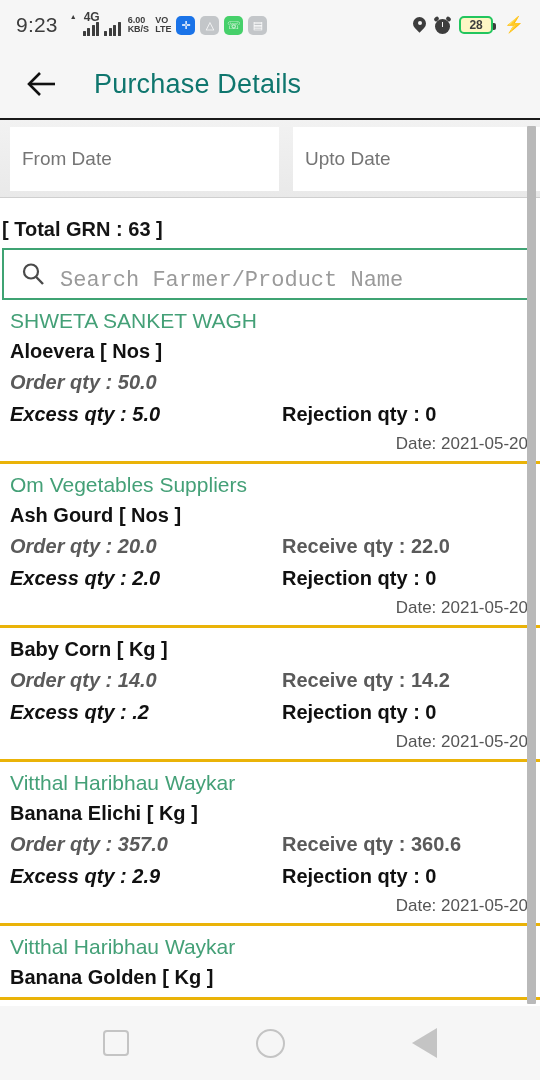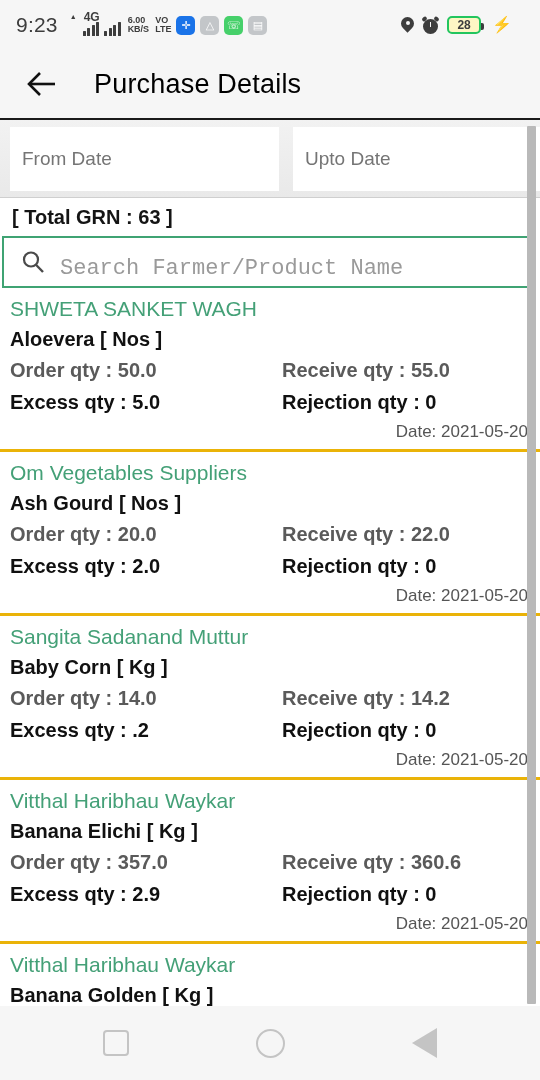--- a/index.html
+++ b/index.html
@@ -14,21 +14,21 @@
     width: 540px; height: 1080px;
     display: flex; flex-direction: column;
     background: #ffffff;
   }
 
   
   .statusbar {
     height: 50px; flex: 0 0 50px;
     background: #f6f6f6;
     display: flex; align-items: center;
-    padding: 0 28px 0 16px;
+    padding: 0 16px 0 16px;
     color: #3b3b3b;
   }
   .sb-clock {
     font-size: 21px; font-weight: 400; color: #3d3d3d;
     letter-spacing: .2px; margin-right: 7px;
   }
   .sb-left { display: flex; align-items: center; flex: 1 1 auto; gap: 5px; }
   .sb-right { display: flex; align-items: center; gap: 8px; }
 
   .net-block { display: flex; align-items: flex-end; position: relative; height: 22px; }
@@ -101,21 +101,21 @@
     background: #f6f6f6;
     display: flex; align-items: center;
     padding-left: 24px;
   }
   .back-arrow {
     width: 36px; height: 36px; position: relative; cursor: pointer;
     flex: 0 0 36px;
   }
   .back-arrow svg { display:block; }
   .appbar-title {
-    font-size: 27px; color: #000000; margin-left: 34px; letter-spacing: .2px;
+    font-size: 27px; color: #0f766e; margin-left: 34px; letter-spacing: .2px;
   }
 
   
   .filterbar {
     flex: 0 0 80px; height: 80px;
     background: linear-gradient(#f2f2f2,#e9e9e9);
     border-top: 2px solid #1a1a1a;
     border-bottom: 1px solid #cfcfcf;
     display: flex; align-items: center;
     padding: 0 12px 0 10px; gap: 14px;
@@ -127,21 +127,21 @@
     font-family: "Liberation Sans", sans-serif;
     padding: 0 12px; outline: none;
   }
   .date-input.from { flex: 0 0 146px; }
   .date-input.upto { flex: 0 0 150px; }
 
   
   .grn-row {
     flex: 0 0 38px; height: 38px;
     display: flex; align-items: center;
-    padding-left: 12px; background: #fff;
+    padding-left: 2px; background: #fff; margin-top: 12px;
   }
   .grn-text { font-size: 20px; font-weight: bold; color: #141414; }
 
   
   .search-wrap {
     flex: 0 0 52px; height: 52px;
     margin: 0 6px 0 2px;
     border: 2px solid #3fa373;
     background: #fff;
     display: flex; align-items: center; gap: 14px;
@@ -167,21 +167,21 @@
     background: #fff;
   }
   .card .farmer {
     font-size: 21px; color: #44a077; line-height: 30px;
     white-space: nowrap; overflow: hidden;
   }
   .card .product {
     font-size: 20px; font-weight: bold; color: #111; line-height: 31px;
   }
   .qty-row { display: flex; line-height: 31px; }
-  .qty-row .c1 { flex: 0 0 272px; }
+  .qty-row .c1 { flex: 0 0 272px; font-style: italic; }
   .qty-row .c2 { flex: 1 1 auto; }
   .qty-light { font-size: 20px; font-weight: bold; color: #5a5a5a; }
   .qty-dark  { font-size: 20px; font-weight: bold; color: #101010; }
   .date-line {
     text-align: right; font-size: 17px; color: #555;
     line-height: 26px; padding-right: 2px;
   }
 
   
   .scrollbar-track {
@@ -300,21 +300,20 @@
     <input class="search-input" type="text" placeholder="Search Farmer/Product Name" style="">
   </div>
 
   <div class="list">
     <div id="list-body">
         <div class="card">
           <div class="farmer">SHWETA SANKET WAGH</div>
           <div class="product">Aloevera [ Nos ]</div>
           <div class="qty-row">
             <div class="c1"><span class="qty-light">Order qty : </span><span class="qty-light">50.0</span></div>
-            <div class="c2"><span class="qty-light">Receive qty : </span><span class="qty-light">55.0</span></div>
           </div>
           <div class="qty-row">
             <div class="c1"><span class="qty-dark">Excess qty : </span><span class="qty-dark">5.0</span></div>
             <div class="c2"><span class="qty-dark">Rejection qty : </span><span class="qty-dark">0</span></div>
           </div>
           <div class="date-line"><span>Date: </span><span>2021-05-20</span></div>
         </div>
         <div class="card">
           <div class="farmer">Om Vegetables Suppliers</div>
           <div class="product">Ash Gourd [ Nos ]</div>
@@ -322,21 +321,20 @@
             <div class="c1"><span class="qty-light">Order qty : </span><span class="qty-light">20.0</span></div>
             <div class="c2"><span class="qty-light">Receive qty : </span><span class="qty-light">22.0</span></div>
           </div>
           <div class="qty-row">
             <div class="c1"><span class="qty-dark">Excess qty : </span><span class="qty-dark">2.0</span></div>
             <div class="c2"><span class="qty-dark">Rejection qty : </span><span class="qty-dark">0</span></div>
           </div>
           <div class="date-line"><span>Date: </span><span>2021-05-20</span></div>
         </div>
         <div class="card">
-          <div class="farmer">Sangita Sadanand Muttur</div>
           <div class="product">Baby Corn [ Kg ]</div>
           <div class="qty-row">
             <div class="c1"><span class="qty-light">Order qty : </span><span class="qty-light">14.0</span></div>
             <div class="c2"><span class="qty-light">Receive qty : </span><span class="qty-light">14.2</span></div>
           </div>
           <div class="qty-row">
             <div class="c1"><span class="qty-dark">Excess qty : </span><span class="qty-dark">.2</span></div>
             <div class="c2"><span class="qty-dark">Rejection qty : </span><span class="qty-dark">0</span></div>
           </div>
           <div class="date-line"><span>Date: </span><span>2021-05-20</span></div>

